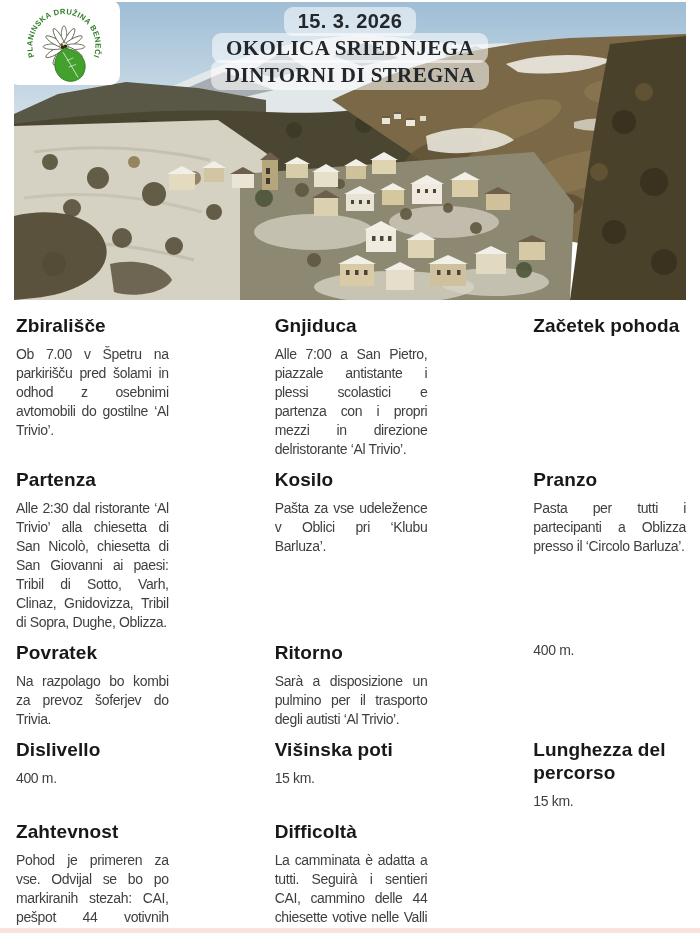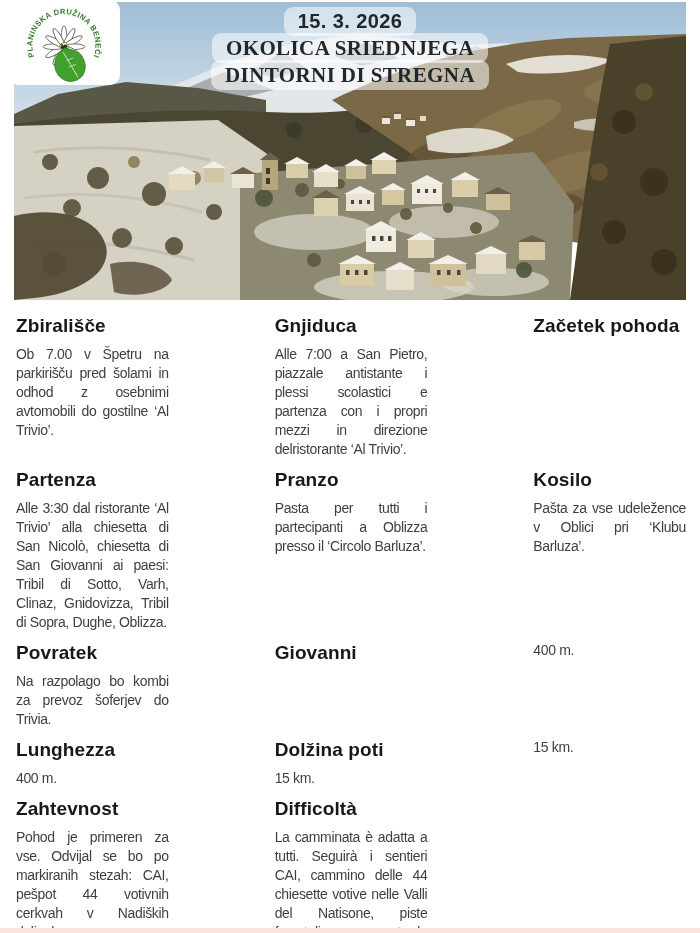--- a/index.html
+++ b/index.html
@@ -352,53 +352,55 @@
     <div class="section">
       <h3>Gnjiduca</h3>
       <p>Alle 7:00 a San Pietro, piazzale antistante i plessi scolastici e partenza con i propri mezzi in direzione delristorante ‘Al Trivio’.</p>
     </div>
 
     <div class="section">
       <h3>Začetek pohoda</h3>
     </div>
     <div class="section">
       <h3>Partenza</h3>
-      <p>Alle 3:30 dal ristorante ‘Al Trivio’ alla chiesetta di San Nicolò, chiesetta di San Giovanni ai paesi: Tribil di Sotto, Varh, Clinaz, Gnidovizza, Tribil di Sopra, Dughe, Oblizza.</p>
-    </div>
-
+      <p>Alle 2:30 dal ristorante ‘Al Trivio’ alla chiesetta di San Nicolò, chiesetta di San Giovanni ai paesi: Tribil di Sotto, Varh, Clinaz, Gnidovizza, Tribil di Sopra, Dughe, Oblizza.</p>
+    </div>
+
+    <div class="section">
+      <h3>Kosilo</h3>
+      <p>Pašta za vse udeležence v Oblici pri ‘Klubu Barluza’.</p>
+    </div>
     <div class="section">
       <h3>Pranzo</h3>
       <p>Pasta per tutti i partecipanti a Oblizza presso il ‘Circolo Barluza’.</p>
     </div>
-    <div class="section">
-      <h3>Kosilo</h3>
-      <p>Pašta za vse udeležence v Oblici pri ‘Klubu Barluza’.</p>
-    </div>
 
     <div class="section">
       <h3>Povratek</h3>
       <p>Na razpolago bo kombi za prevoz šoferjev do Trivia.</p>
     </div>
     <div class="section">
-      <h3>Giovanni</h3>
+      <h3>Ritorno</h3>
+      <p>Sarà a disposizione un pulmino per il trasporto degli autisti ‘Al Trivio’.</p>
     </div>
 
     <div class="section">
       <p>400 m.</p>
     </div>
     <div class="section">
-      <h3>Lunghezza</h3>
+      <h3>Dislivello</h3>
       <p>400 m.</p>
     </div>
 
     <div class="section">
-      <h3>Dolžina poti</h3>
+      <h3>Višinska poti</h3>
       <p>15 km.</p>
     </div>
     <div class="section">
+      <h3>Lunghezza del percorso</h3>
       <p>15 km.</p>
     </div>
 
     <div class="section">
       <h3>Zahtevnost</h3>
       <p>Pohod je primeren za vse. Odvijal se bo po markiranih stezah: CAI, pešpot 44 votivnih cerkvah v Nadiških dolinah, po
 gozdnih poteh in asfaltiranih poteh.</p>
     </div>
     <div class="section">
       <h3>Difficoltà</h3>

